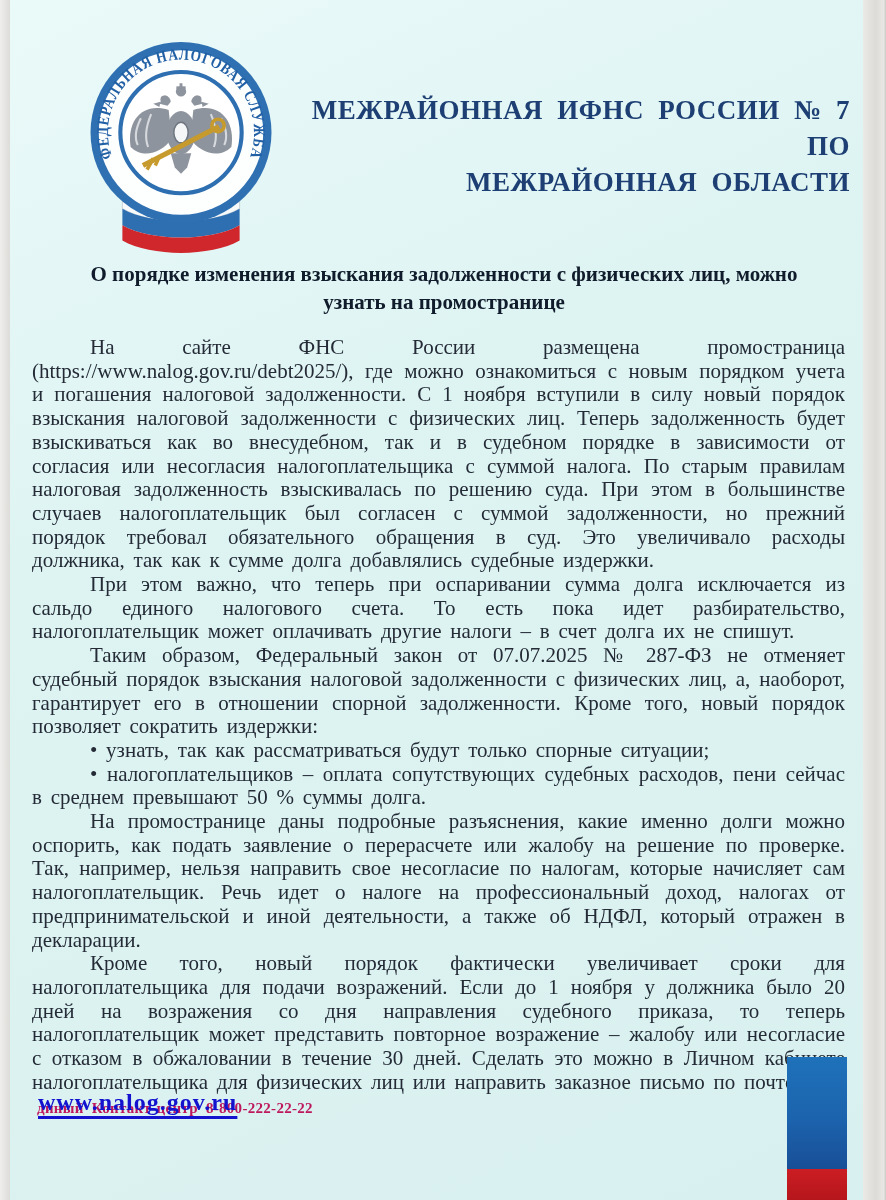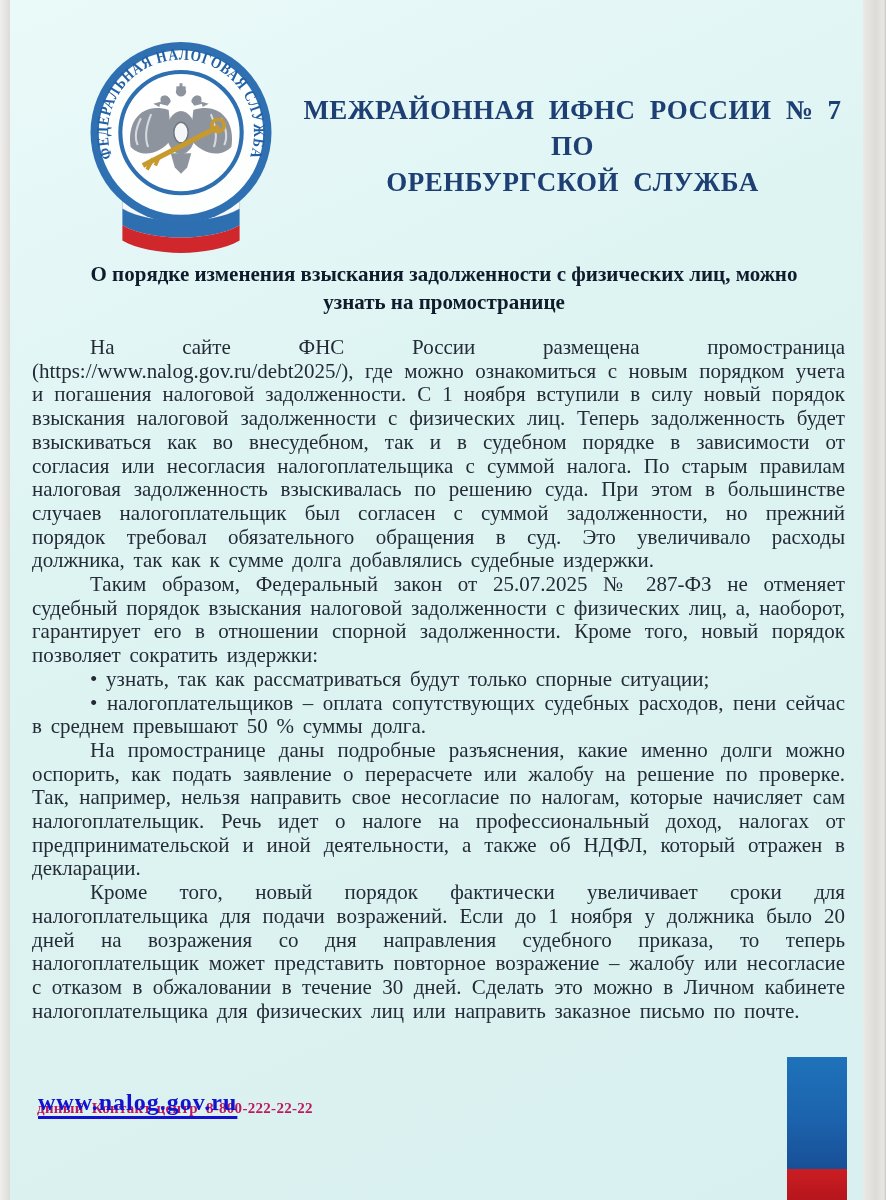--- a/index.html
+++ b/index.html
@@ -15,21 +15,21 @@
   .edge-left{
     position:absolute;left:0;top:0;width:10px;height:1200px;
     background:linear-gradient(90deg,#efeeec,#dddcd9);
   }
   .edge-right{
     position:absolute;left:863px;top:0;width:23px;height:1200px;
     background:linear-gradient(90deg,#eceae7,#dcdbd8 55%,#e9e7e4 90%,#c9c8c5);
   }
   .org-name{
     position:absolute;left:295px;top:92px;width:555px;
-    text-align:center;color:#1d3f73;font-weight:bold;
+    text-align:right;color:#1d3f73;font-weight:bold;
     font-size:27px;line-height:36px;letter-spacing:.5px;word-spacing:7px;
   }
   .logo{position:absolute;left:82px;top:38px;width:198px;height:218px;}
   .doc-title{
     position:absolute;left:78px;top:260px;width:732px;text-align:center;
     font-weight:bold;font-size:21px;line-height:28px;color:#101b2b;
   }
   .content{
     position:absolute;left:32px;top:336px;width:813px;
     font-size:21px;line-height:23.7px;color:#242b36;
@@ -106,28 +106,29 @@
         <line x1="58" y1="124" x2="132" y2="86" stroke-width="5"></line>
         <circle cx="131" cy="85" r="6" stroke-width="3.5"></circle>
         <line x1="62" y1="128" x2="68" y2="117" stroke-width="3.5"></line>
         <line x1="70" y1="124" x2="74" y2="115" stroke-width="3.5"></line>
       </g>
     </svg>
   </div>
 
   <div class="org-name">
     <div>МЕЖРАЙОННАЯ ИФНС РОССИИ № 7  ПО</div>
-    <div>ОРЕНБУРГСКОЙ СЛУЖБА</div>
+    <div>МЕЖРАЙОННАЯ ОБЛАСТИ</div>
   </div>
 
   <div class="doc-title">О порядке изменения взыскания задолженности с физических лиц, можно узнать на промостранице</div>
 
   <div class="content">
     <p>На сайте ФНС России размещена промостраница (https://www.nalog.gov.ru/debt2025/), где можно ознакомиться с новым порядком учета и погашения налоговой задолженности. С 1 ноября вступили в силу новый порядок взыскания налоговой задолженности с физических лиц. Теперь задолженность будет взыскиваться как во внесудебном, так и в судебном порядке в зависимости от согласия или несогласия налогоплательщика с суммой налога. По старым правилам налоговая задолженность взыскивалась по решению суда. При этом в большинстве случаев налогоплательщик был согласен с суммой задолженности, но прежний порядок требовал обязательного обращения в суд. Это увеличивало расходы должника, так как к сумме долга добавлялись судебные издержки.</p>
-    <p>Таким образом, Федеральный закон от 25.07.2025 № 287-ФЗ не отменяет судебный порядок взыскания налоговой задолженности с физических лиц, а, наоборот, гарантирует его в отношении спорной задолженности. Кроме того, новый порядок позволяет сократить издержки:</p>
+    <p>При этом важно, что теперь при оспаривании сумма долга исключается из сальдо единого налогового счета. То есть пока идет разбирательство, налогоплательщик может оплачивать другие налоги – в счет долга их не спишут.</p>
+    <p>Таким образом, Федеральный закон от 07.07.2025 № 287-ФЗ не отменяет судебный порядок взыскания налоговой задолженности с физических лиц, а, наоборот, гарантирует его в отношении спорной задолженности. Кроме того, новый порядок позволяет сократить издержки:</p>
     <p>• узнать, так как рассматриваться будут только спорные ситуации;</p>
     <p>• налогоплательщиков – оплата сопутствующих судебных расходов, пени сейчас в среднем превышают 50 % суммы долга.</p>
     <p>На промостранице даны подробные разъяснения, какие именно долги можно оспорить, как подать заявление о перерасчете или жалобу на решение по проверке. Так, например, нельзя направить свое несогласие по налогам, которые начисляет сам налогоплательщик. Речь идет о налоге на профессиональный доход, налогах от предпринимательской и иной деятельности, а также об НДФЛ, который отражен в декларации.</p>
     <p>Кроме того, новый порядок фактически увеличивает сроки для налогоплательщика для подачи возражений. Если до 1 ноября у должника было 20 дней на возражения со дня направления судебного приказа, то теперь налогоплательщик может представить повторное возражение – жалобу или несогласие с отказом в обжаловании в течение 30 дней. Сделать это можно в Личном кабинете налогоплательщика для физических лиц или направить заказное письмо по почте.</p>
   </div>
 
   <div class="contact">диный  Контакт-центр 8-800-222-22-22</div>
   <a class="website" href="#">www.nalog.gov.ru</a>
 
   <div class="color-bar">

